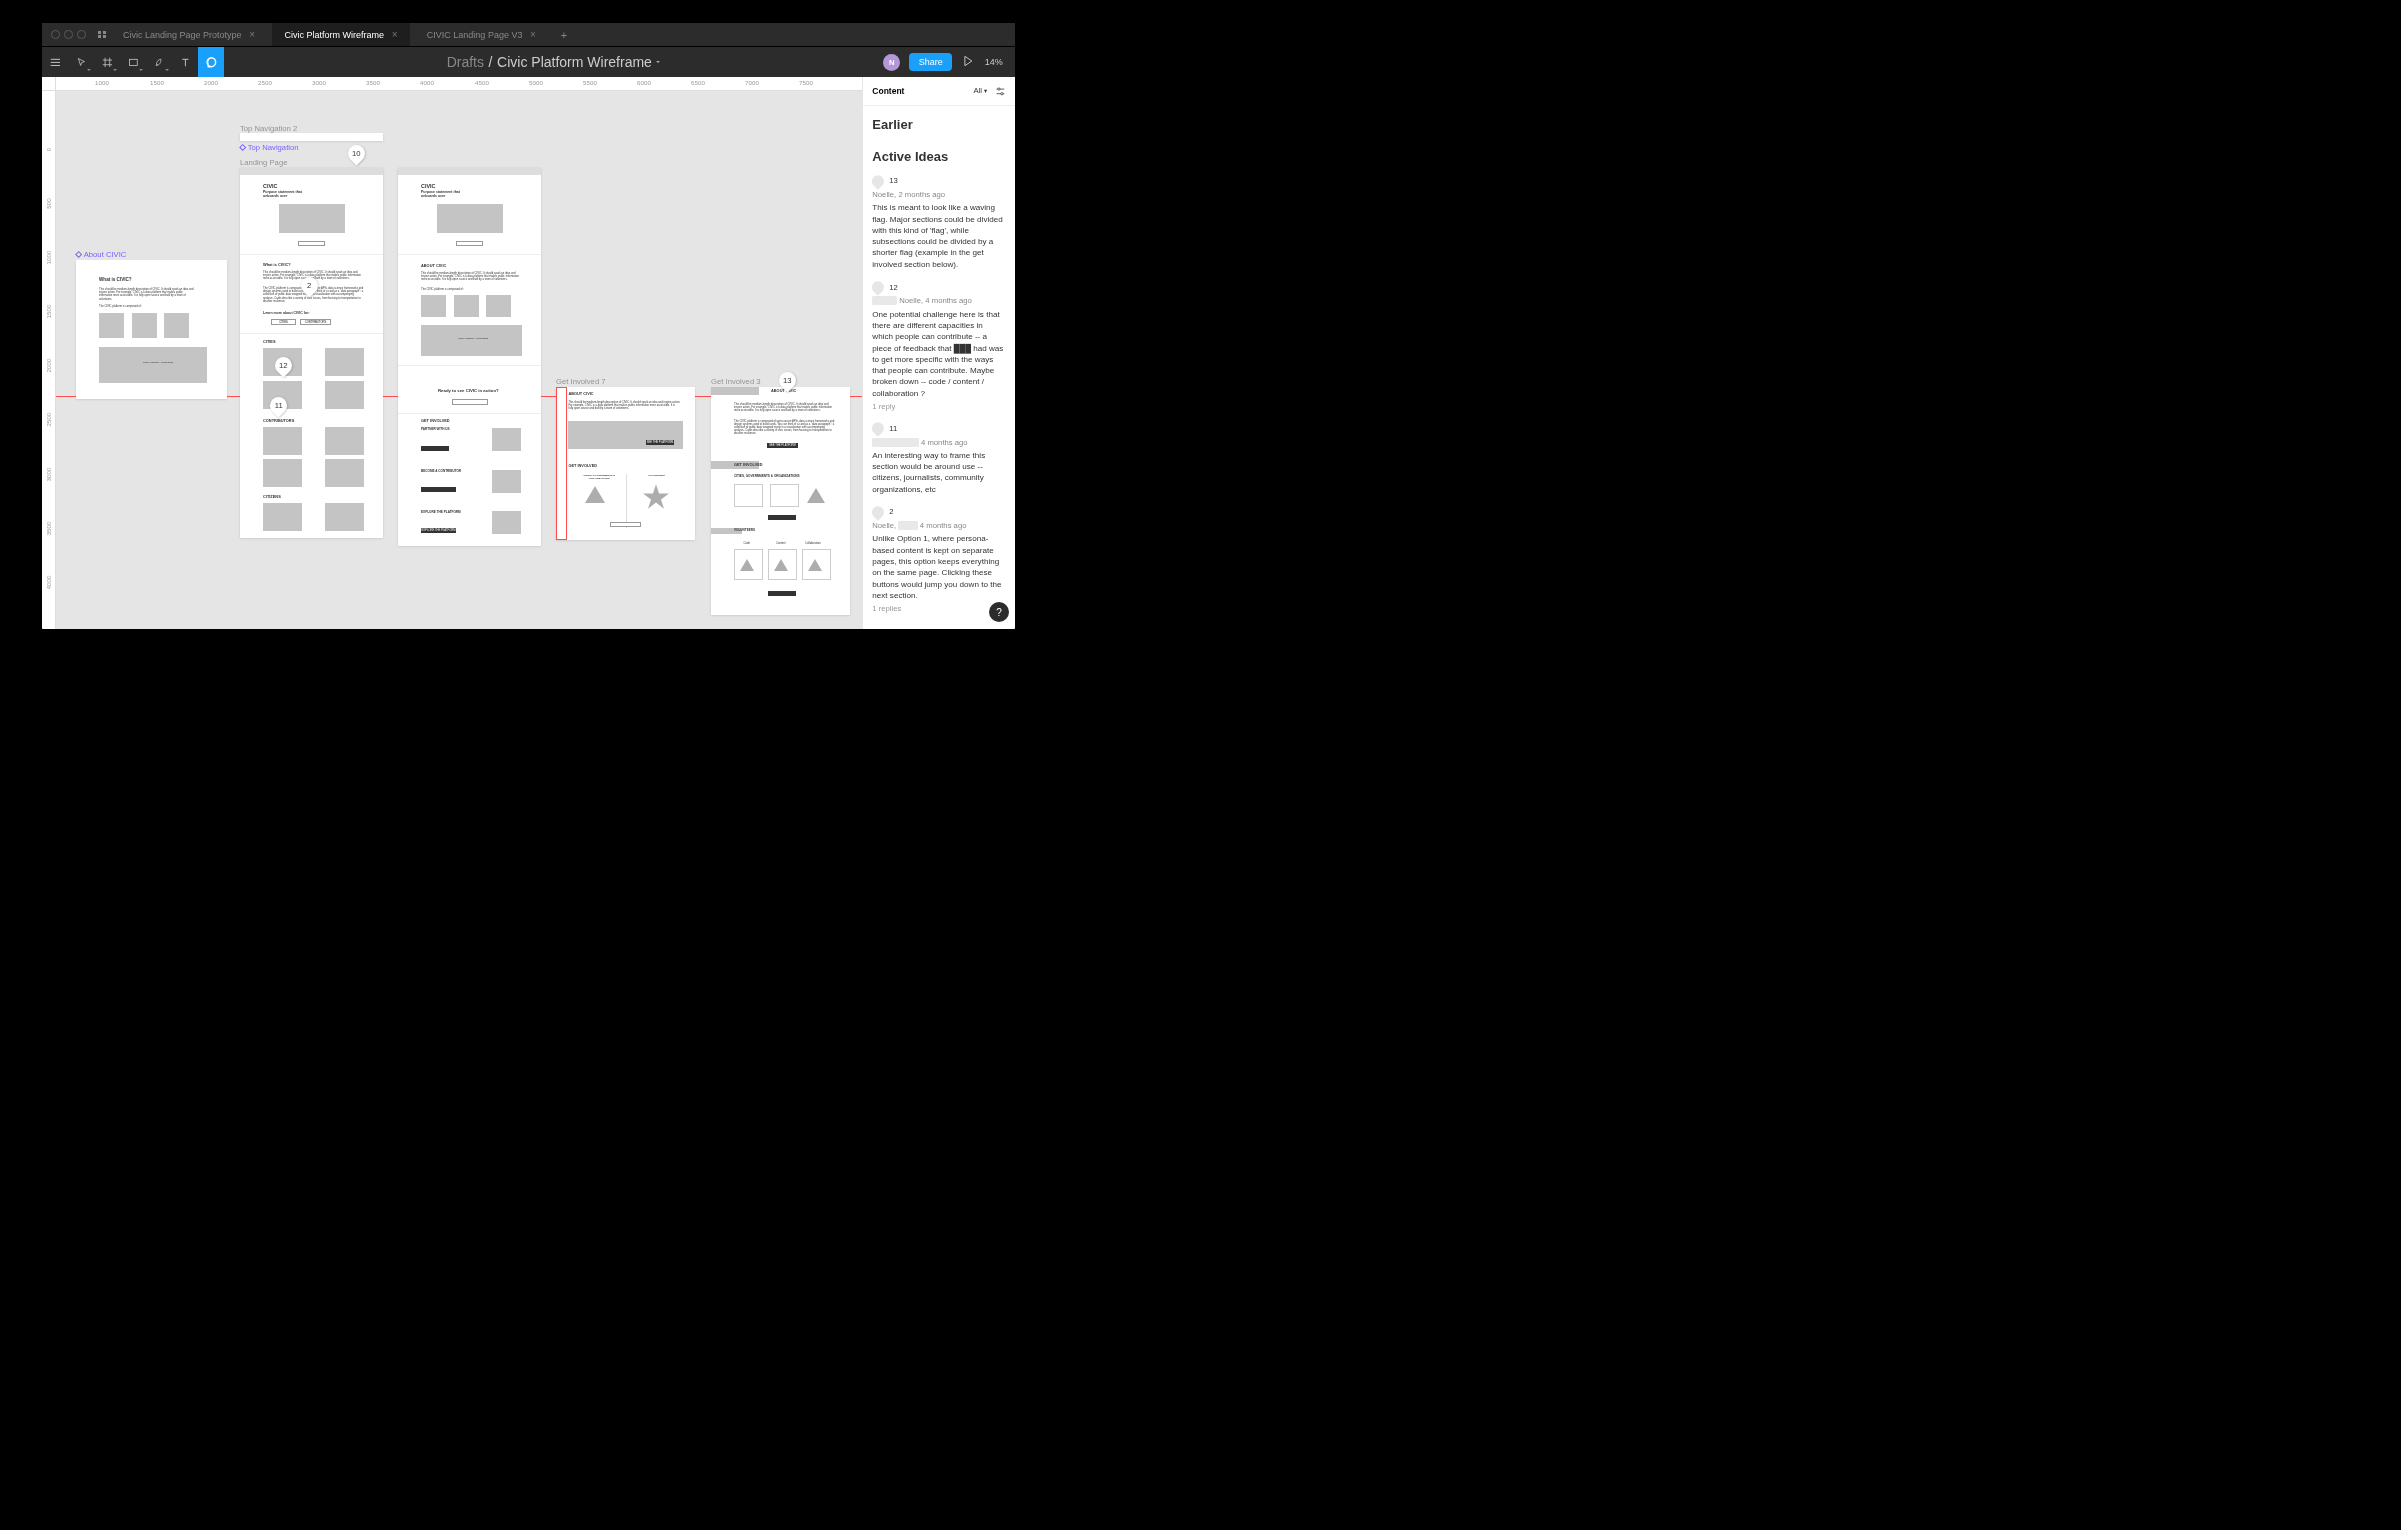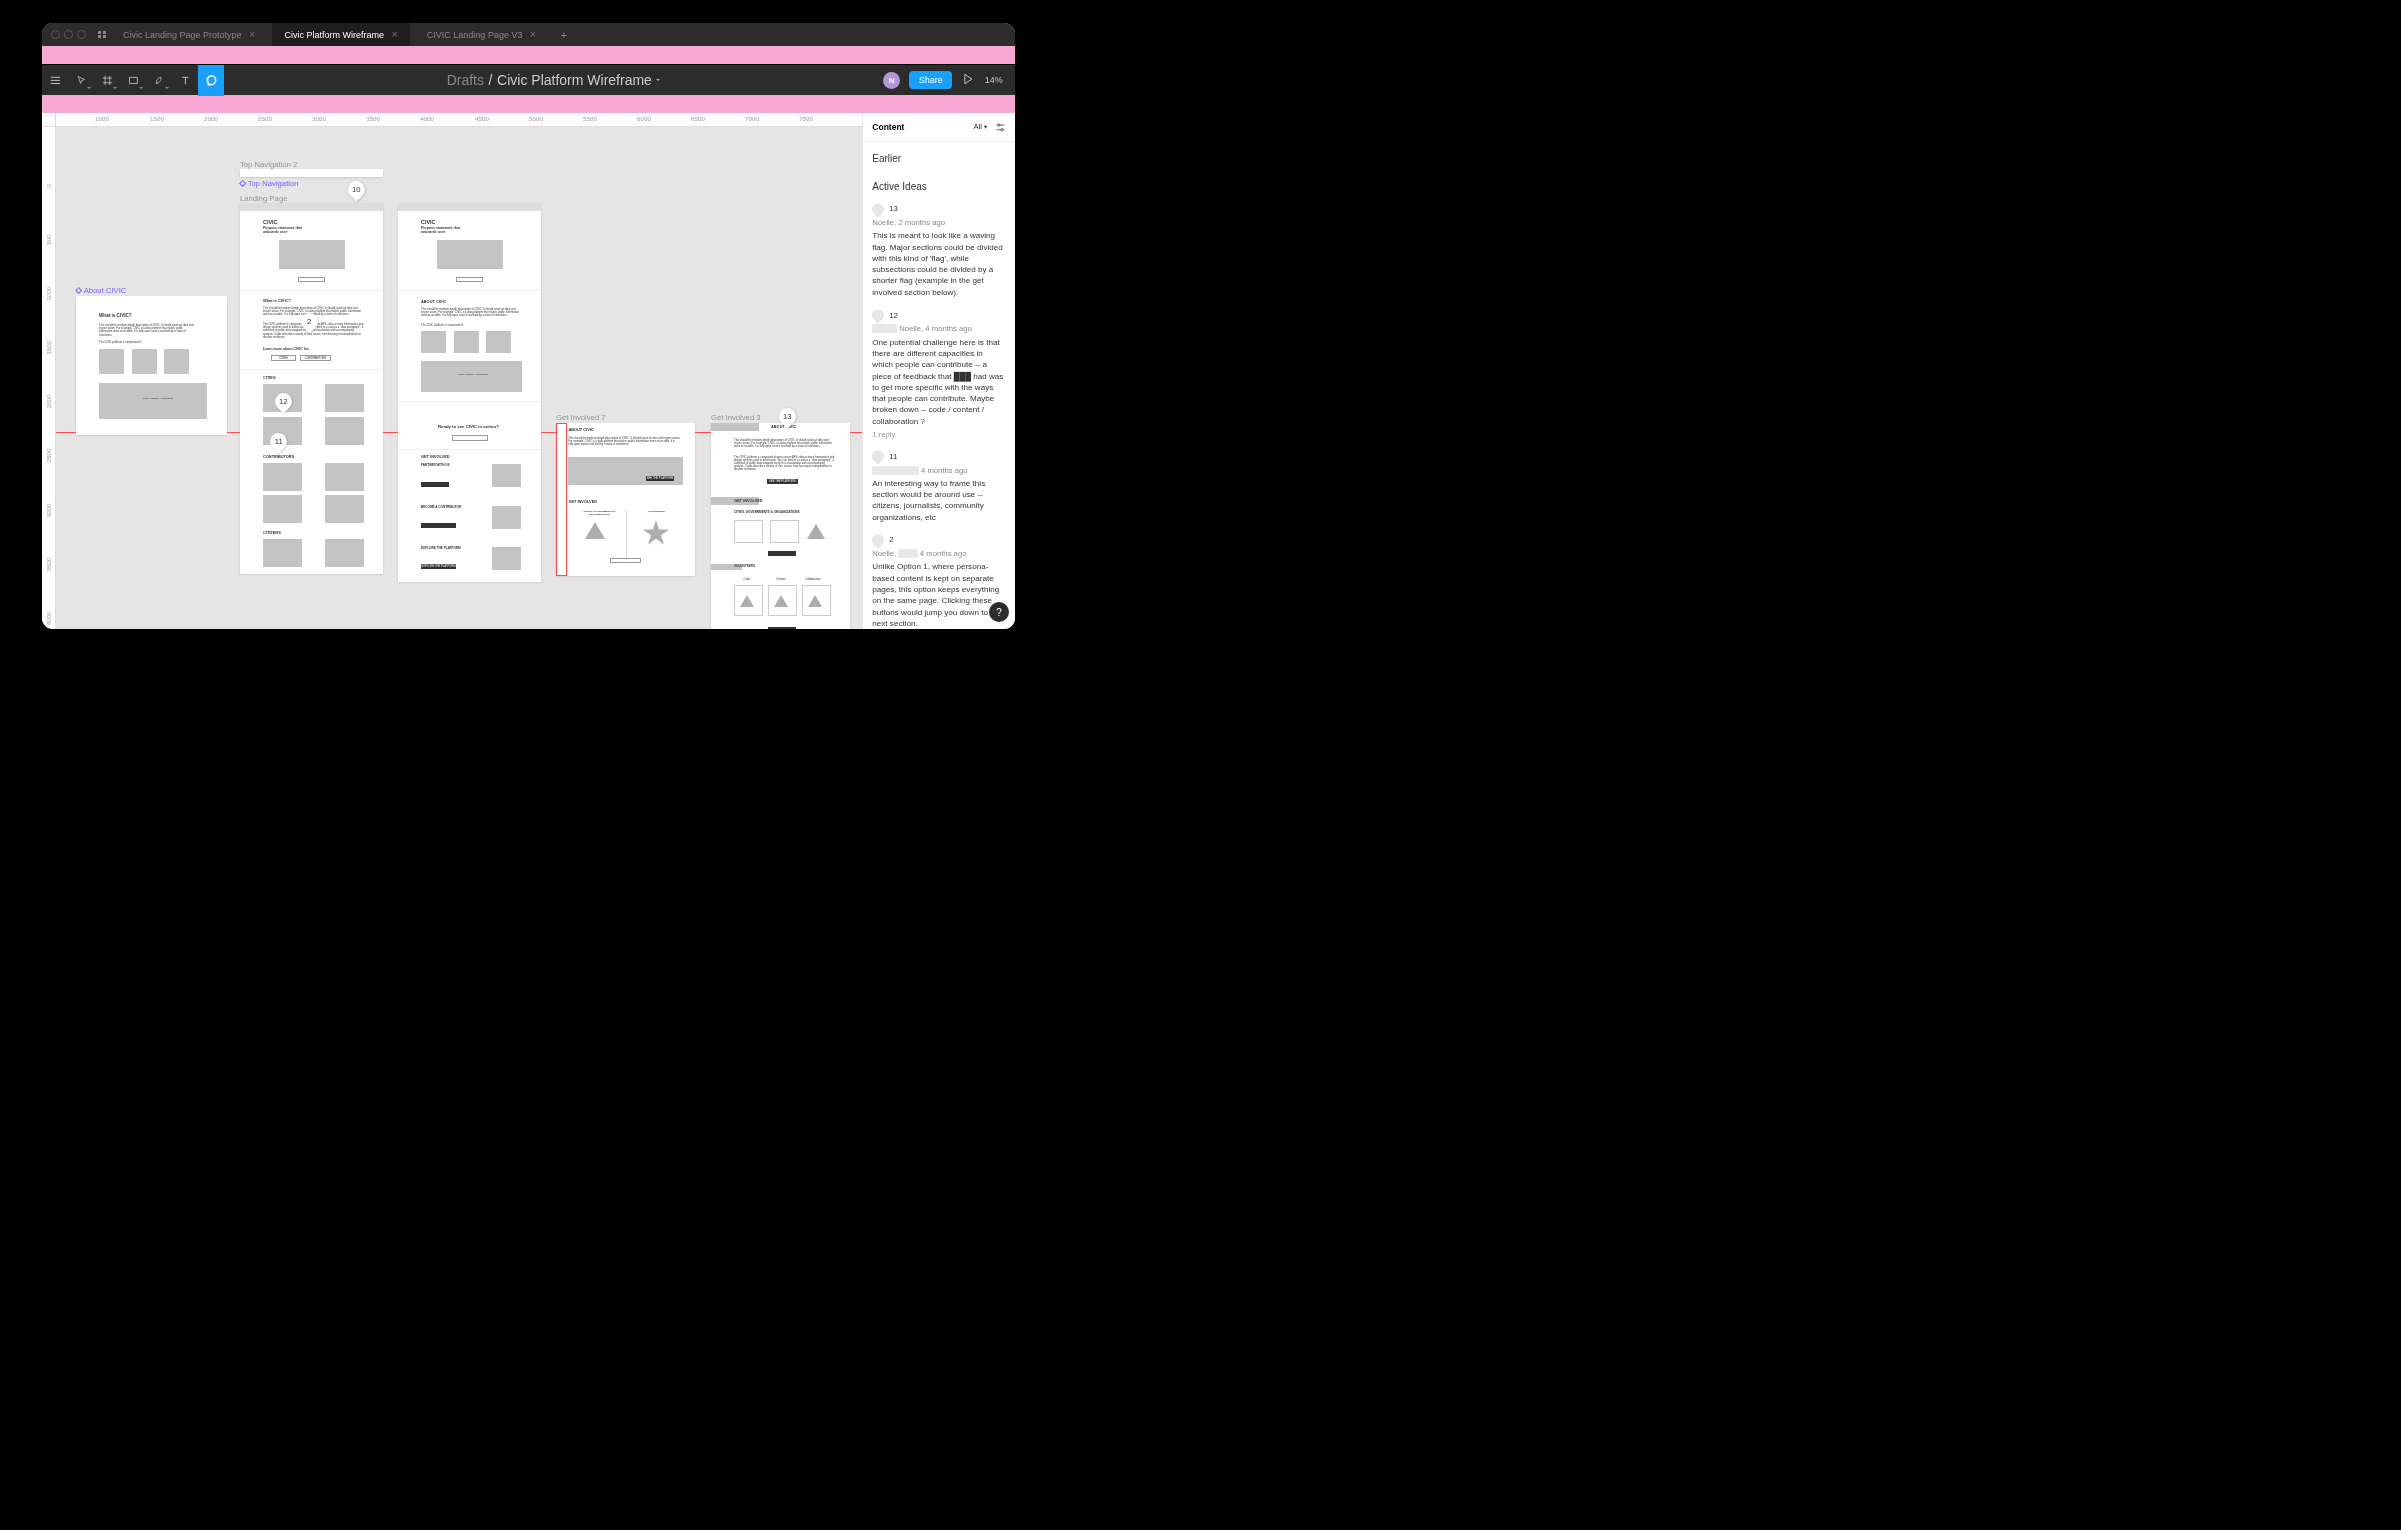--- a/index.html
+++ b/index.html
@@ -1,17 +1,17 @@
 <!DOCTYPE html>
 <html style="font-size:12.4px"><head>
 <meta charset="utf-8">
 <style>
   * { box-sizing: border-box; margin: 0; padding: 0; }
   body { font-family: -apple-system, BlinkMacSystemFont, "Segoe UI", sans-serif; background: #000; width: 1057px; height: 675px; overflow: hidden; position: relative; }
-  .app { position: absolute; top: 23px; left: 42px; right: 42px; bottom: 46px; background: #f9a8d4; border-radius: 11px; overflow: hidden; display: flex; flex-direction: column; gap: 18px; }
+  .app { position: absolute; top: 23px; left: 42px; right: 42px; bottom: 46px; background: #14532d; border-radius: 1px; overflow: hidden; display: flex; flex-direction: column; }
 
   .titlebar { height: 23px; background: #2c2c2c; display: flex; align-items: center; gap: 4.6px; padding: 0 9.3px; }
   .tl-dot { width: 8.5px; height: 8.5px; border-radius: 50%; border: 0.8px solid #5a5a5a; }
   .tl-grid { margin-left: 7.7px; display: grid; grid-template-columns: repeat(2,3.1px); grid-template-rows: repeat(2,3.1px); gap: 1.5px; }
   .tl-grid span { background: #888; }
   .tab { height: 23px; display: flex; align-items: center; padding: 0 12.4px; color: #888; font-size: 9px; gap: 7.7px; cursor: pointer; }
   .tab.active { background: #1e1e1e; color: #fff; }
   .tab .x { color: #777; font-size: 10px; }
   .tab-plus { color: #888; padding: 0 7.7px; font-size: 10.8px; }
 
@@ -56,21 +56,21 @@
   .artboard .darkbtn { position: absolute; background: #333; color: #fff; font-size: 2.7px; display: flex; align-items: center; justify-content: center; }
 
   .pin { position: absolute; width: 17px; height: 17px; background: #fff; border-radius: 50% 50% 50% 0; transform: rotate(-45deg); box-shadow: 0 0.8px 2.3px rgba(0,0,0,0.25); display: flex; align-items: center; justify-content: center; }
   .pin span { transform: rotate(45deg); font-size: 7.7px; font-weight: 500; color: #333; }
 
   .comments-panel { width: 153px; background: #fff; border-left: 0.8px solid #e5e5e5; display: flex; flex-direction: column; overflow: hidden; }
   .cp-header { height: 29px; display: flex; align-items: center; justify-content: space-between; padding: 0 9.3px; border-bottom: 0.8px solid #eee; }
   .cp-header .ttl { font-size: 8.5px; font-weight: 600; }
   .cp-header .right { display: flex; align-items: center; gap: 7.7px; color: #333; font-size: 7.7px; }
   .cp-body { flex: 1; overflow-y: auto; padding: 0 9.3px; font-size: 8.5px; }
-  .cp-section { font-size: 10px; font-weight: 400; color: #333; margin: 10.8px 0 4.6px; }
+  .cp-section { font-size: 13px; font-weight: 700; color: #333; margin: 10.8px 0 4.6px; }
   .cp-item { margin: 10.8px 0 7.7px; }
   .cp-row { display: flex; align-items: center; gap: 4.6px; margin-bottom: 3.1px; }
   .cp-pin { width: 12.4px; height: 12.4px; background: #e6e6e6; border-radius: 50% 50% 50% 0; transform: rotate(-45deg); }
   .cp-num { font-size: 7.7px; color: #333; }
   .cp-meta { font-size: 7.7px; color: #888; margin-bottom: 3.1px; }
   .cp-meta .blur { background: #e8e8e8; color: transparent; border-radius: 1.5px; padding: 0 1.5px; }
   .cp-text { font-size: 8.1px; color: #333; line-height: 1.4; }
   .cp-reply { font-size: 7.7px; color: #999; margin-top: 3.1px; }
 
   .help-fab { position: absolute; right: 48px; bottom: 53px; width: 20px; height: 20px; border-radius: 50%; background: #2c2c2c; color: #fff; display: flex; align-items: center; justify-content: center; font-size: 10px; }

